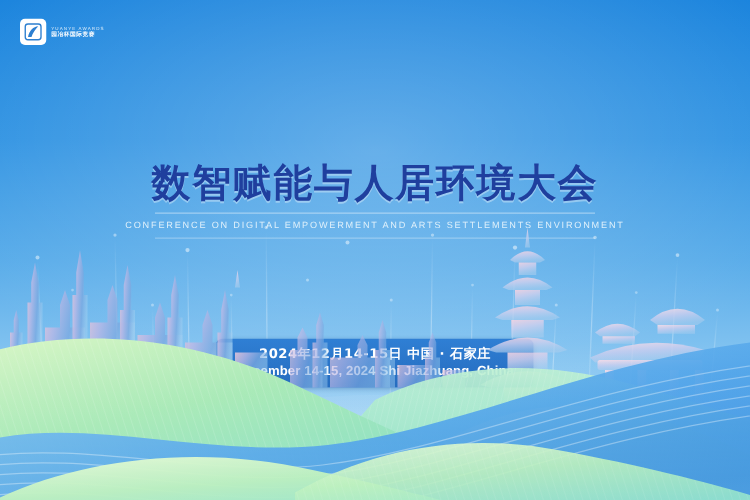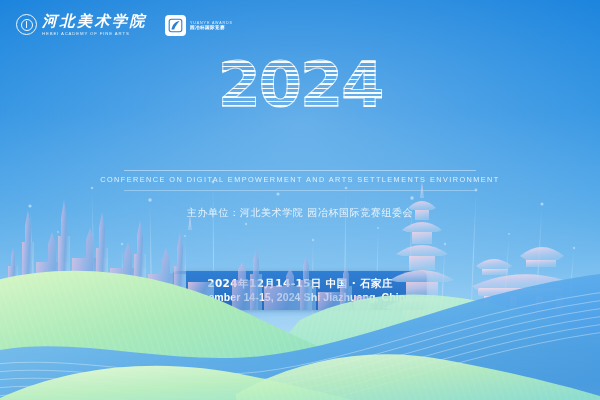--- a/index.html
+++ b/index.html
@@ -210,53 +210,41 @@
         <circle cx="378" cy="78" r="1.1" opacity=".6"></circle>
         <circle cx="445" cy="94" r="1.2" opacity=".65"></circle>
         <circle cx="509" cy="84" r="1.1" opacity=".6"></circle>
         <circle cx="574" cy="98" r="1.2" opacity=".65"></circle>
       </g>
     </svg>
   </div>
 
   <div class="header">
 
-    <div class="logo-hafa">
-      <span class="logo-seal">
-        <span class="inner"></span>
-      </span>
-      <span class="logo-words">
-        <span class="logo-cn">河北美术学院</span>
-        <span class="logo-en">HEBEI ACADEMY OF FINE ARTS</span>
-      </span>
-    </div>
 
     <div class="logo-yy">
       <span class="logo-mark">
         <svg width="15" height="15" viewBox="0 0 15 15">
           <rect x="1.2" y="1.2" width="12.6" height="12.6" rx="2.2" fill="none" stroke="#2d7fd0" stroke-width="1.1"></rect>
           <path d="M3.4 11.6 C4.6 6.2 7.6 3.4 11.6 3.0 C9.2 5.6 7.0 8.6 6.2 11.6 Z" fill="#2d7fd0"></path>
         </svg>
       </span>
       <span class="logo-yy-words">
         <span class="logo-yy-en">YUANYE AWARDS</span>
         <span class="logo-yy-cn">园冶杯国际竞赛</span>
       </span>
     </div>
   </div>
 
-  <div class="year-wrap">
-    <span class="year-text">2024</span>
-  </div>
-
+
+  <div class="title">数智赋能与人居环境大会</div>
   <div class="subrule"></div>
   <div class="subtitle">CONFERENCE ON DIGITAL EMPOWERMENT AND ARTS SETTLEMENTS ENVIRONMENT</div>
   <div class="subrule2"></div>
 
-  <div class="organizer">主办单位：河北美术学院  园冶杯国际竞赛组委会</div>
 
   <div class="date-badge">
     <div class="date-cn">2024年12月14-15日  中国 · 石家庄</div>
     <div class="date-en">December 14-15, 2024 Shi Jiazhuang, China</div>
   </div>
 
   <div class="scene">
     <svg viewBox="0 0 600 230" preserveAspectRatio="none">
       <defs>
         <linearGradient id="castleG" x1="0" y1="0" x2="1" y2="0.4">

